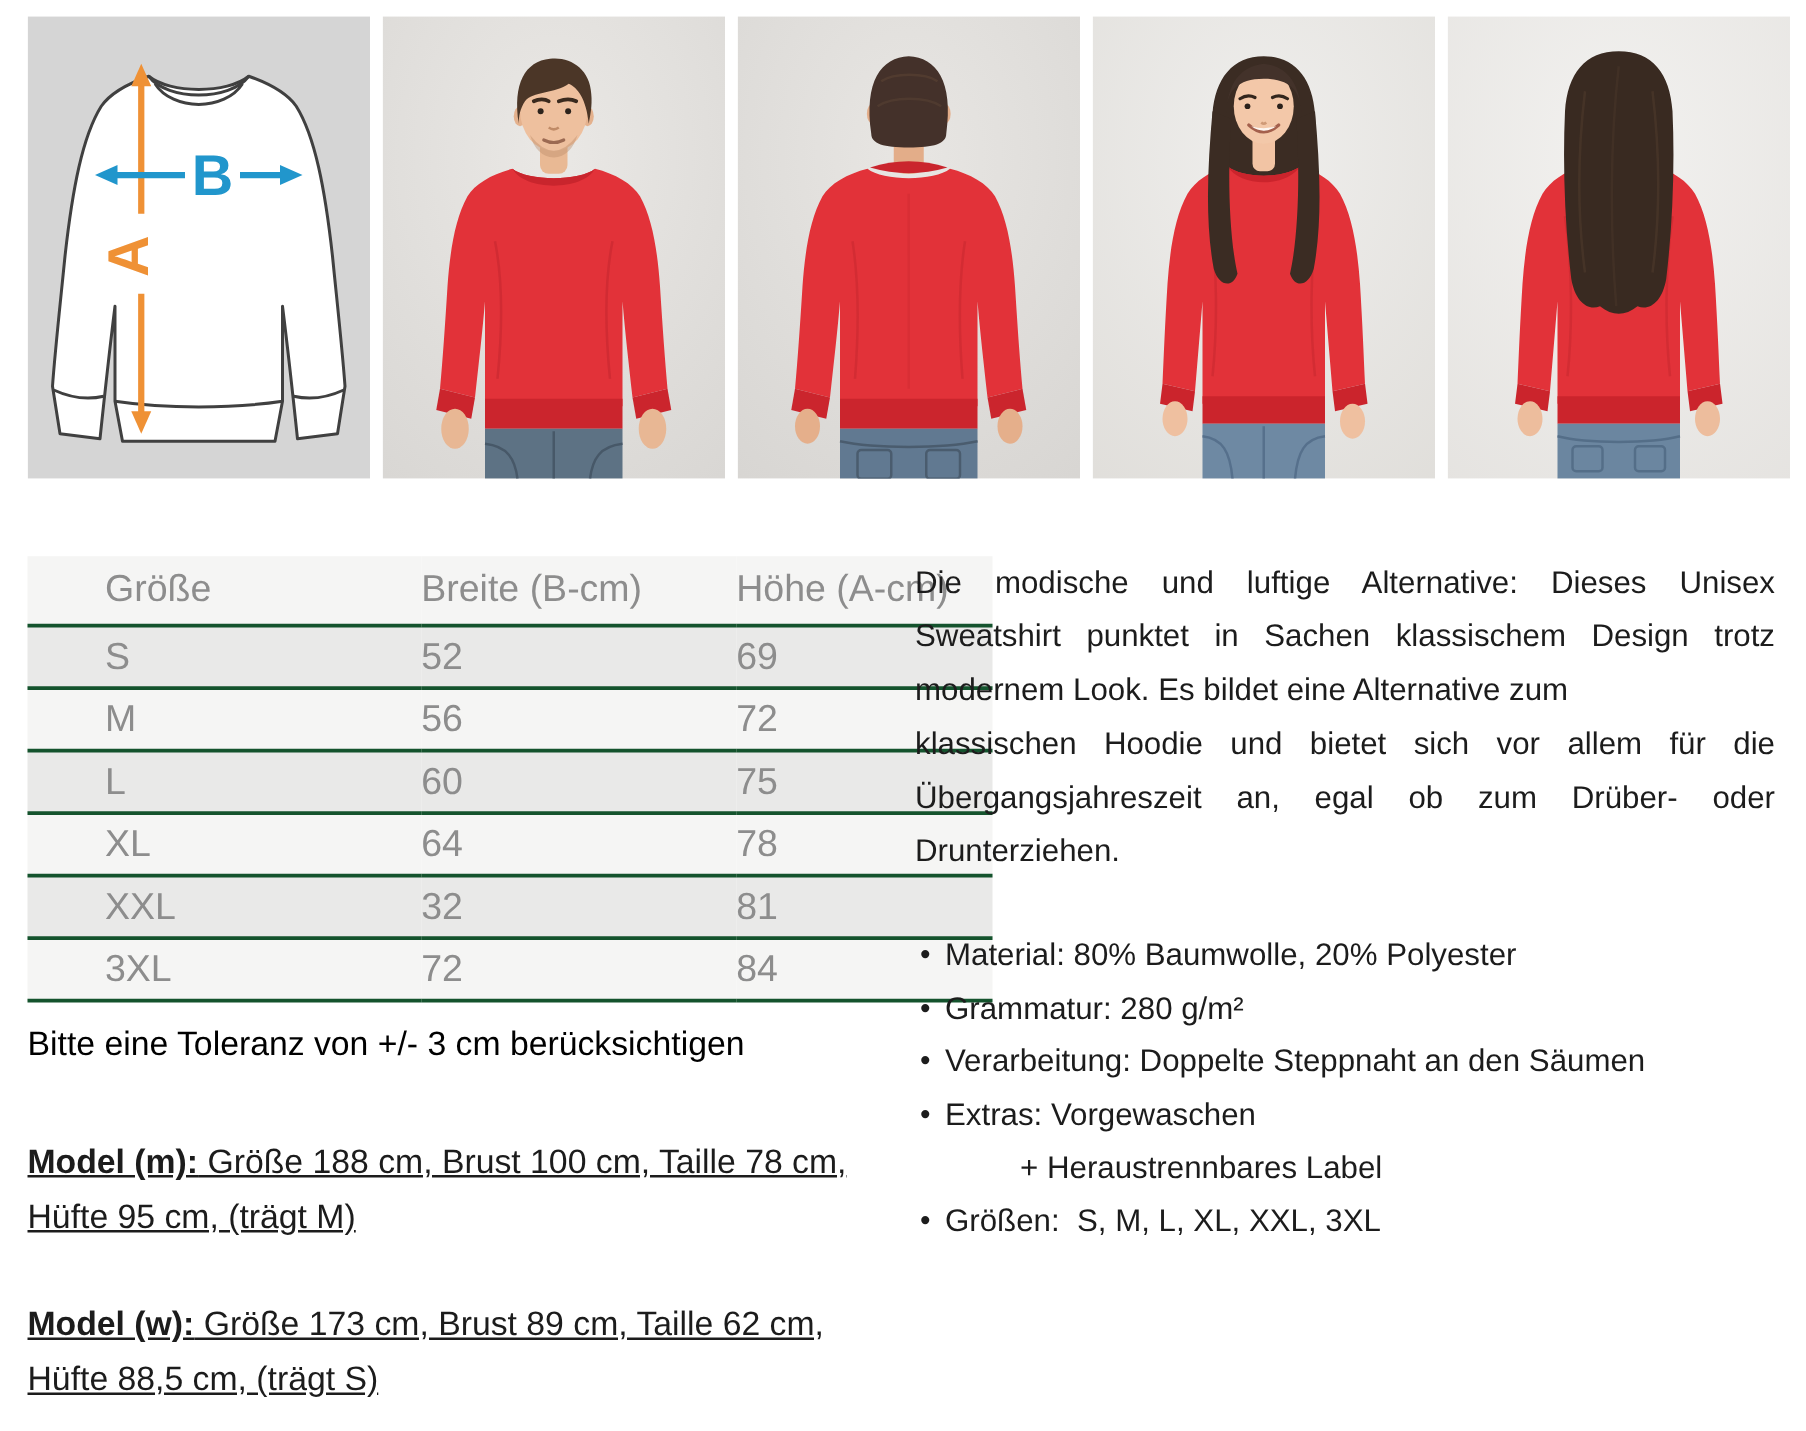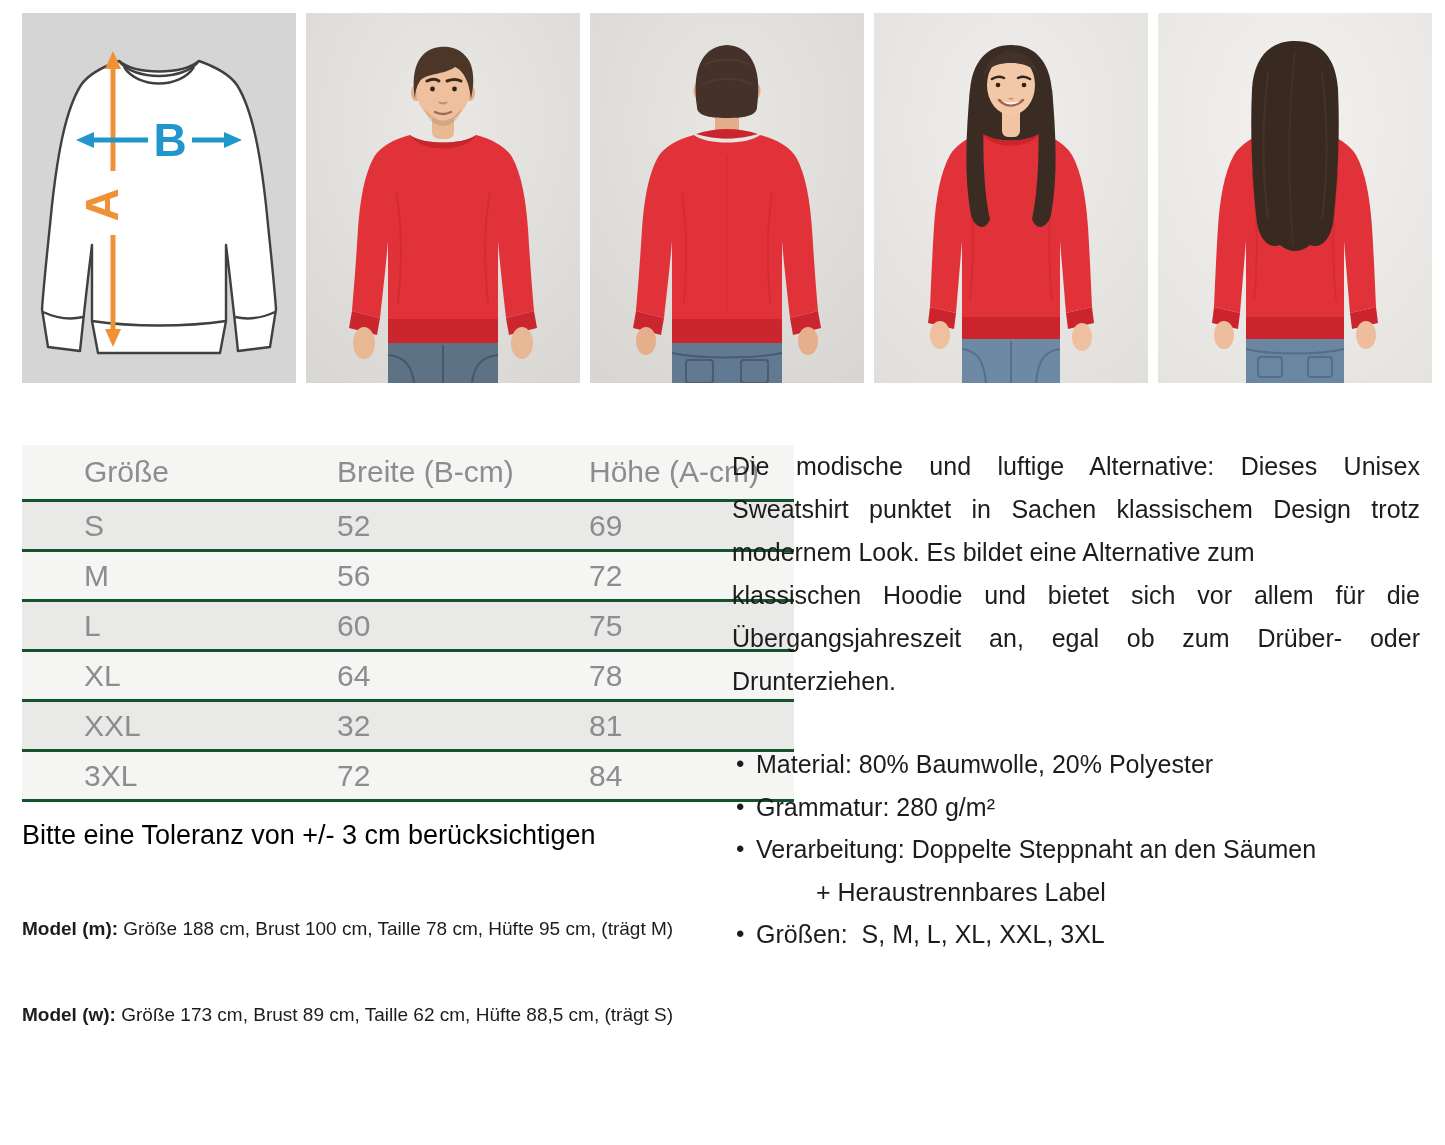--- a/index.html
+++ b/index.html
@@ -26,21 +26,21 @@
     font-weight:400;text-align:left;padding:0;border-bottom:3px solid #14532d;}
   table.size-table th{height:54px;background:#f5f5f4;}
   table.size-table td{height:47px;}
   table.size-table tbody tr:nth-child(odd) td{background:#e9e9e8;}
   table.size-table tbody tr:nth-child(even) td{background:#f5f5f4;}
   .col-size{width:253px;padding-left:62px !important;}
   .col-width{width:252px;}
   .col-height{width:205px;}
 
   .tolerance{margin:16px 0 0 0;font-size:27px;line-height:34px;color:#000000;}
-  .model-block{margin:55px 0 0 0;width:700px;font-size:19px;line-height:44px;}
+  .model-block{margin:55px 0 0 0;width:700px;font-size:27px;line-height:44px;text-decoration:underline;}
   .model-block.second{margin-top:42px;}
   .model-label{font-weight:bold;}
 
   
   .desc p{margin:0;font-size:25px;line-height:43px;text-align:justify;}
   .features{margin-top:40px;}
   .feature{position:relative;font-size:25px;line-height:42.5px;
     padding-left:24px;white-space:pre-wrap;}
   .feature.bulleted::before{
     content:"\2022";position:absolute;left:4px;top:0;font-size:24px;color:#1c1c1c;}
@@ -321,17 +321,18 @@
   <div class="right-col">
     <div class="desc">
       <p>Die modische und luftige Alternative: Dieses Unisex Sweatshirt punktet in Sachen klassischem Design trotz modernem Look. Es bildet eine Alternative zum</p>
       <p>klassischen Hoodie und bietet sich vor allem für die Übergangsjahreszeit an, egal ob zum Drüber- oder Drunterziehen.</p>
     </div>
 
     <div class="features">
       <div class="feature bulleted">Material: 80% Baumwolle, 20% Polyester</div>
       <div class="feature bulleted">Grammatur: 280 g/m²</div>
       <div class="feature bulleted">Verarbeitung: Doppelte Steppnaht an den Säumen</div>
+      <div class="feature bulleted">Extras: Vorgewaschen</div>
       <div class="feature cont">+ Heraustrennbares Label</div>
       <div class="feature bulleted">Größen:  S, M, L, XL, XXL, 3XL</div>
     </div>
   </div>
 </div>
 
 </body></html>

